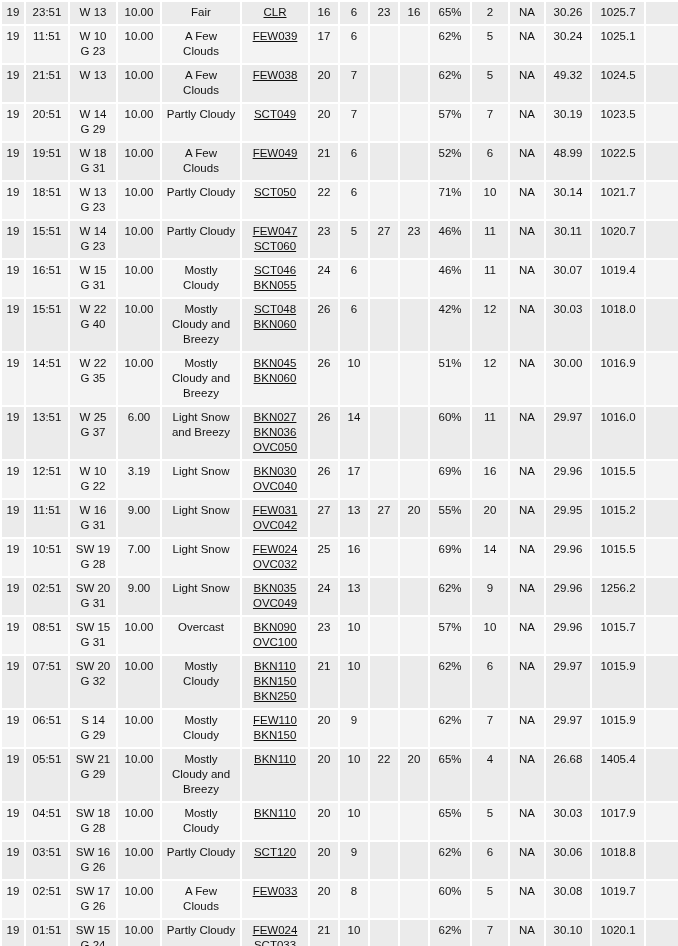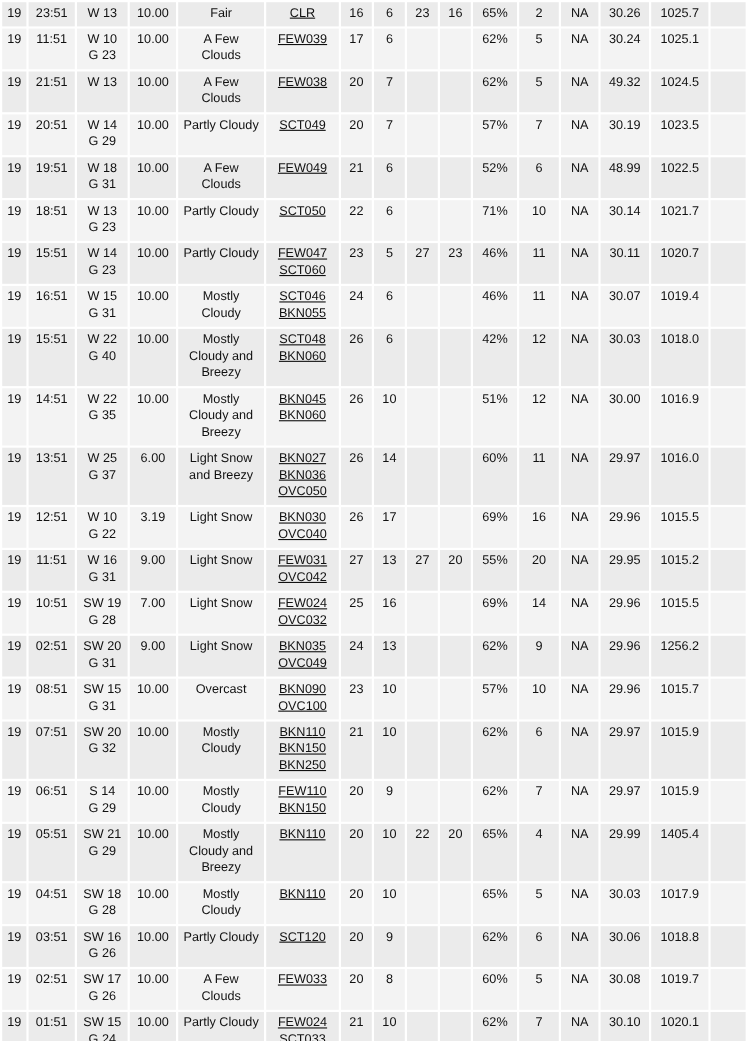--- a/index.html
+++ b/index.html
@@ -525,21 +525,21 @@
           <td class="c">
             <span class="sky-line">BKN110</span>
           </td>
           <td class="c">20</td>
           <td class="c">10</td>
           <td class="c">22</td>
           <td class="c">20</td>
           <td class="c">65%</td>
           <td class="c">4</td>
           <td class="c">NA</td>
-          <td class="c">29.99</td>
+          <td class="c">26.68</td>
           <td class="c">1405.4</td>
           <td class="c"></td>
         </tr>
         <tr class="alt">
           <td class="c">19</td>
           <td class="c">04:51</td>
           <td class="l">
             <span class="wind-line">SW 18</span>
             <span class="wind-line">G 28</span>
           </td>

